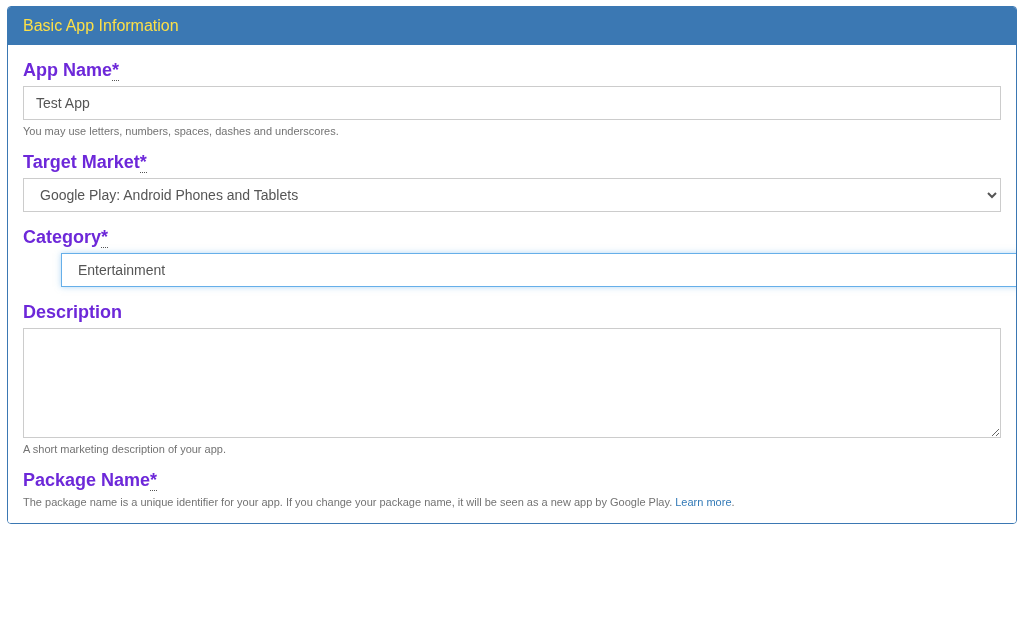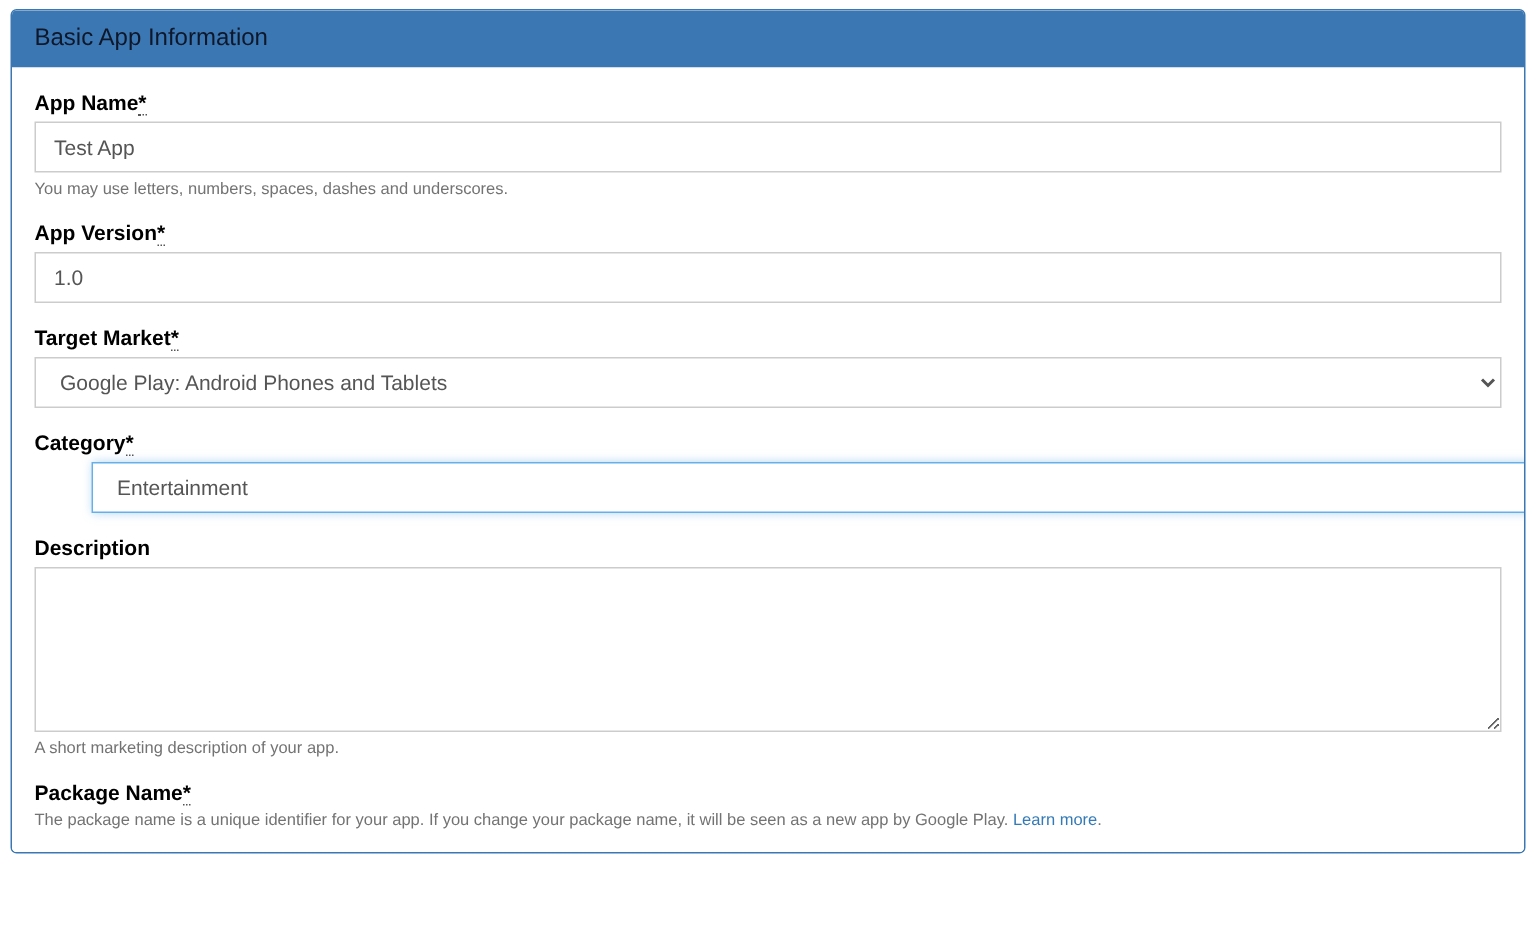--- a/index.html
+++ b/index.html
@@ -16,40 +16,40 @@
   }
   .panel {
     border: 1px solid #3b78b3;
     border-radius: 4px;
     overflow: hidden;
     width: 1010px;
     margin: 0 auto;
   }
   .panel-header {
     background: #3b78b3;
-    color: #0f172a;
+    color: #fde047;
     padding: 10px 15px;
     font-size: 16px;
     font-weight: 400;
   }
   .panel-body {
     padding: 15px;
     background: #fff;
   }
   .form-group {
     margin-bottom: 15px;
   }
   .form-group:last-child {
     margin-bottom: 0;
   }
   .form-label {
     display: block;
     font-weight: 700;
-    font-size: 14px;
-    color: #000000;
+    font-size: 18px;
+    color: #6d28d9;
     margin-bottom: 5px;
   }
   .required-mark {
     border-bottom: 1px dotted #555;
     cursor: help;
   }
   .form-control {
     display: block;
     width: 100%;
     padding: 6px 12px;
@@ -95,26 +95,20 @@
   <div class="panel-body">
 
     <div class="form-group">
       <label class="form-label">
         <span>App Name</span><span class="required-mark">*</span>
       </label>
       <input type="text" class="form-control" value="Test App" style="">
       <span class="help-block">You may use letters, numbers, spaces, dashes and underscores.</span>
     </div>
 
-    <div class="form-group">
-      <label class="form-label">
-        <span>App Version</span><span class="required-mark">*</span>
-      </label>
-      <input type="text" class="form-control" value="1.0" style="">
-    </div>
 
     <div class="form-group">
       <label class="form-label">
         <span>Target Market</span><span class="required-mark">*</span>
       </label>
       <select class="form-control">
         <option selected="">Google Play: Android Phones and Tablets</option>
       </select>
     </div>
 

